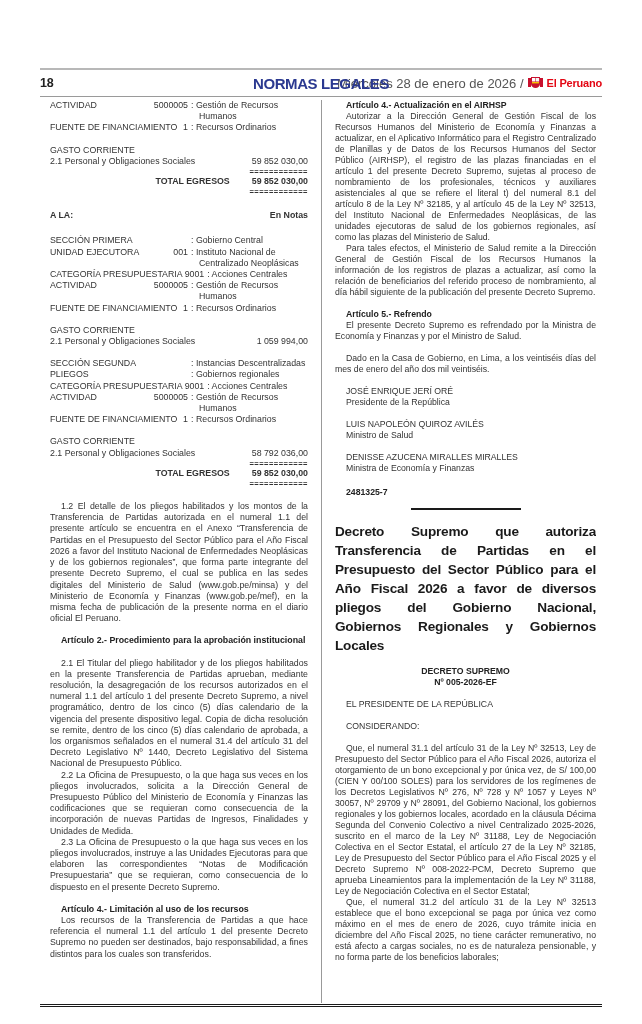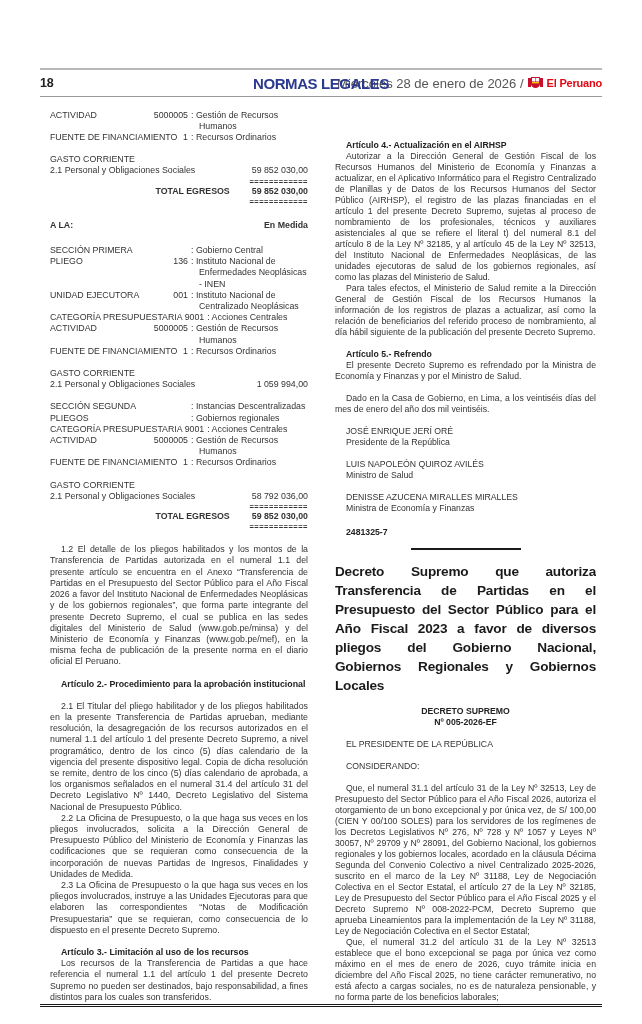--- a/index.html
+++ b/index.html
@@ -13,21 +13,21 @@
   .rule-top   { position:absolute; left:40px; right:40px; top:68px; height:2px; background:#b8b8b8; }
   .rule-head  { position:absolute; left:40px; right:40px; top:96px; height:1px; background:#9a9a9a; }
   .header-row { position:absolute; left:40px; right:40px; top:72px; height:22px; display:flex; align-items:center; }
   .page-num   { font-weight:bold; font-size:12.5px; color:#222; letter-spacing:-0.3px; }
   .masthead   { position:absolute; left:50%; transform:translateX(-50%); font-weight:bold;
                 font-size:15px; letter-spacing:-0.4px; color:#2b3990; }
   .head-right { margin-left:auto; display:flex; align-items:center; gap:4px; }
   .head-date  { font-size:13px; color:#555; }
   .brand      { font-weight:bold; font-size:11px; color:#e30613; letter-spacing:-0.2px; }
   
-  .content { position:absolute; left:50px; right:46px; top:100px; height:903px; display:flex; overflow:hidden;align-items:flex-end; }
+  .content { position:absolute; left:50px; right:46px; top:100px; height:903px; display:flex; overflow:hidden; }
   .col-left  { width:258px; flex:0 0 258px; }
   .col-div   { width:1px; background:#999; margin:0 13px; }
   .col-right { flex:1; }
   .rule-bottom { position:absolute; left:40px; right:40px; top:1004px; height:3px;
                  border-top:1px solid #1a1a1a; border-bottom:1px solid #1a1a1a; }
   
   .col-left  { font-size:8.8px; line-height:11.2px; }
   .col-right { font-size:8.7px; line-height:11px; }
   .trow { display:flex; }
   .trow .lc  { flex:0 0 138px; display:flex; justify-content:space-between; gap:2px; white-space:nowrap; }
@@ -104,37 +104,30 @@
         <div class="eq">============</div>
         <div class="total-row">
           <span>TOTAL EGRESOS</span>
           <span>59 852 030,00</span>
         </div>
         <div class="eq">============</div>
       </div>
 
       <div class="ala-row">
         <span>A LA:</span>
-        <span>En Medida</span>
+        <span>En Notas</span>
       </div>
 
       <div>
         <div class="trow">
           <span class="lc">
               <span>SECCIÓN PRIMERA</span>
               <span></span>
             </span>
           <span class="val">: Gobierno Central</span>
-        </div>
-        <div class="trow">
-          <span class="lc">
-              <span>PLIEGO</span>
-              <span>136</span>
-            </span>
-          <span class="val">: Instituto Nacional de Enfermedades Neoplásicas - INEN</span>
         </div>
         <div class="trow">
           <span class="lc">
               <span>UNIDAD EJECUTORA</span>
               <span>001</span>
             </span>
           <span class="val">: Instituto Nacional de Centralizado Neoplásicas</span>
         </div>
         <div class="trow">
           <span class="lc">
@@ -215,21 +208,21 @@
           <span>59 852 030,00</span>
         </div>
         <div class="eq">============</div>
       </div>
 
       <div class="p mt2">1.2 El detalle de los pliegos habilitados y los montos de la Transferencia de Partidas autorizada en el numeral 1.1 del presente artículo se encuentra en el Anexo “Transferencia de Partidas en el Presupuesto del Sector Público para el Año Fiscal 2026 a favor del Instituto Nacional de Enfermedades Neoplásicas y de los gobiernos regionales”, que forma parte integrante del presente Decreto Supremo, el cual se publica en las sedes digitales del Ministerio de Salud (www.gob.pe/minsa) y del Ministerio de Economía y Finanzas (www.gob.pe/mef), en la misma fecha de publicación de la presente norma en el diario oficial El Peruano.</div>
       <div class="h mt">Artículo 2.- Procedimiento para la aprobación institucional</div>
       <div class="p mt">2.1 El Titular del pliego habilitador y de los pliegos habilitados en la presente Transferencia de Partidas aprueban, mediante resolución, la desagregación de los recursos autorizados en el numeral 1.1 del artículo 1 del presente Decreto Supremo, a nivel programático, dentro de los cinco (5) días calendario de la vigencia del presente dispositivo legal. Copia de dicha resolución se remite, dentro de los cinco (5) días calendario de aprobada, a los organismos señalados en el numeral 31.4 del artículo 31 del Decreto Legislativo Nº 1440, Decreto Legislativo del Sistema Nacional de Presupuesto Público.</div>
       <div class="p">2.2 La Oficina de Presupuesto, o la que haga sus veces en los pliegos involucrados, solicita a la Dirección General de Presupuesto Público del Ministerio de Economía y Finanzas las codificaciones que se requieran como consecuencia de la incorporación de nuevas Partidas de Ingresos, Finalidades y Unidades de Medida.</div>
       <div class="p">2.3 La Oficina de Presupuesto o la que haga sus veces en los pliegos involucrados, instruye a las Unidades Ejecutoras para que elaboren las correspondientes “Notas de Modificación Presupuestaria” que se requieran, como consecuencia de lo dispuesto en el presente Decreto Supremo.</div>
-      <div class="h mt">Artículo 3.- Limitación al uso de los recursos</div>
+      <div class="h mt">Artículo 4.- Limitación al uso de los recursos</div>
       <div class="p">Los recursos de la Transferencia de Partidas a que hace referencia el numeral 1.1 del artículo 1 del presente Decreto Supremo no pueden ser destinados, bajo responsabilidad, a fines distintos para los cuales son transferidos.</div>
     </div>
 
     <div class="col-div"></div>
 
     <div class="col-right">
       <div class="h">Artículo 4.- Actualización en el AIRHSP</div>
       <div class="p">Autorizar a la Dirección General de Gestión Fiscal de los Recursos Humanos del Ministerio de Economía y Finanzas a actualizar, en el Aplicativo Informático para el Registro Centralizado de Planillas y de Datos de los Recursos Humanos del Sector Público (AIRHSP), el registro de las plazas financiadas en el artículo 1 del presente Decreto Supremo, sujetas al proceso de nombramiento de los profesionales, técnicos y auxiliares asistenciales al que se refiere el literal t) del numeral 8.1 del artículo 8 de la Ley Nº 32185, y al artículo 45 de la Ley Nº 32513, del Instituto Nacional de Enfermedades Neoplásicas, de las unidades ejecutoras de salud de los gobiernos regionales, así como las plazas del Ministerio de Salud.</div>
       <div class="p">Para tales efectos, el Ministerio de Salud remite a la Dirección General de Gestión Fiscal de los Recursos Humanos la información de los registros de plazas a actualizar, así como la relación de beneficiarios del referido proceso de nombramiento, al día hábil siguiente de la publicación del presente Decreto Supremo.</div>
       <div class="h mt">Artículo 5.- Refrendo</div>
@@ -245,21 +238,21 @@
         <div>Ministro de Salud</div>
       </div>
       <div class="sig">
         <div>DENISSE AZUCENA MIRALLES MIRALLES</div>
         <div>Ministra de Economía y Finanzas</div>
       </div>
 
       <div class="notice">2481325-7</div>
       <div class="sep-line"></div>
 
-      <div class="decree-title">Decreto Supremo que autoriza Transferencia de Partidas en el Presupuesto del Sector Público para el Año Fiscal 2023 a favor de diversos pliegos del Gobierno Nacional, Gobiernos Regionales y Gobiernos Locales</div>
+      <div class="decree-title">Decreto Supremo que autoriza Transferencia de Partidas en el Presupuesto del Sector Público para el Año Fiscal 2026 a favor de diversos pliegos del Gobierno Nacional, Gobiernos Regionales y Gobiernos Locales</div>
 
       <div class="center-h mt">
         <div>DECRETO SUPREMO</div>
         <div>Nº 005-2026-EF</div>
       </div>
 
       <div class="caps-line">EL PRESIDENTE DE LA REPÚBLICA</div>
       <div class="caps-line">CONSIDERANDO:</div>
 
       <div class="p mt">Que, el numeral 31.1 del artículo 31 de la Ley Nº 32513, Ley de Presupuesto del Sector Público para el Año Fiscal 2026, autoriza el otorgamiento de un bono excepcional y por única vez, de S/ 100,00 (CIEN Y 00/100 SOLES) para los servidores de los regímenes de los Decretos Legislativos Nº 276, Nº 728 y Nº 1057 y Leyes Nº 30057, Nº 29709 y Nº 28091, del Gobierno Nacional, los gobiernos regionales y los gobiernos locales, acordado en la cláusula Décima Segunda del Convenio Colectivo a nivel Centralizado 2025-2026, suscrito en el marco de la Ley Nº 31188, Ley de Negociación Colectiva en el Sector Estatal, el artículo 27 de la Ley Nº 32185, Ley de Presupuesto del Sector Público para el Año Fiscal 2025 y el Decreto Supremo Nº 008-2022-PCM, Decreto Supremo que aprueba Lineamientos para la implementación de la Ley Nº 31188, Ley de Negociación Colectiva en el Sector Estatal;</div>

